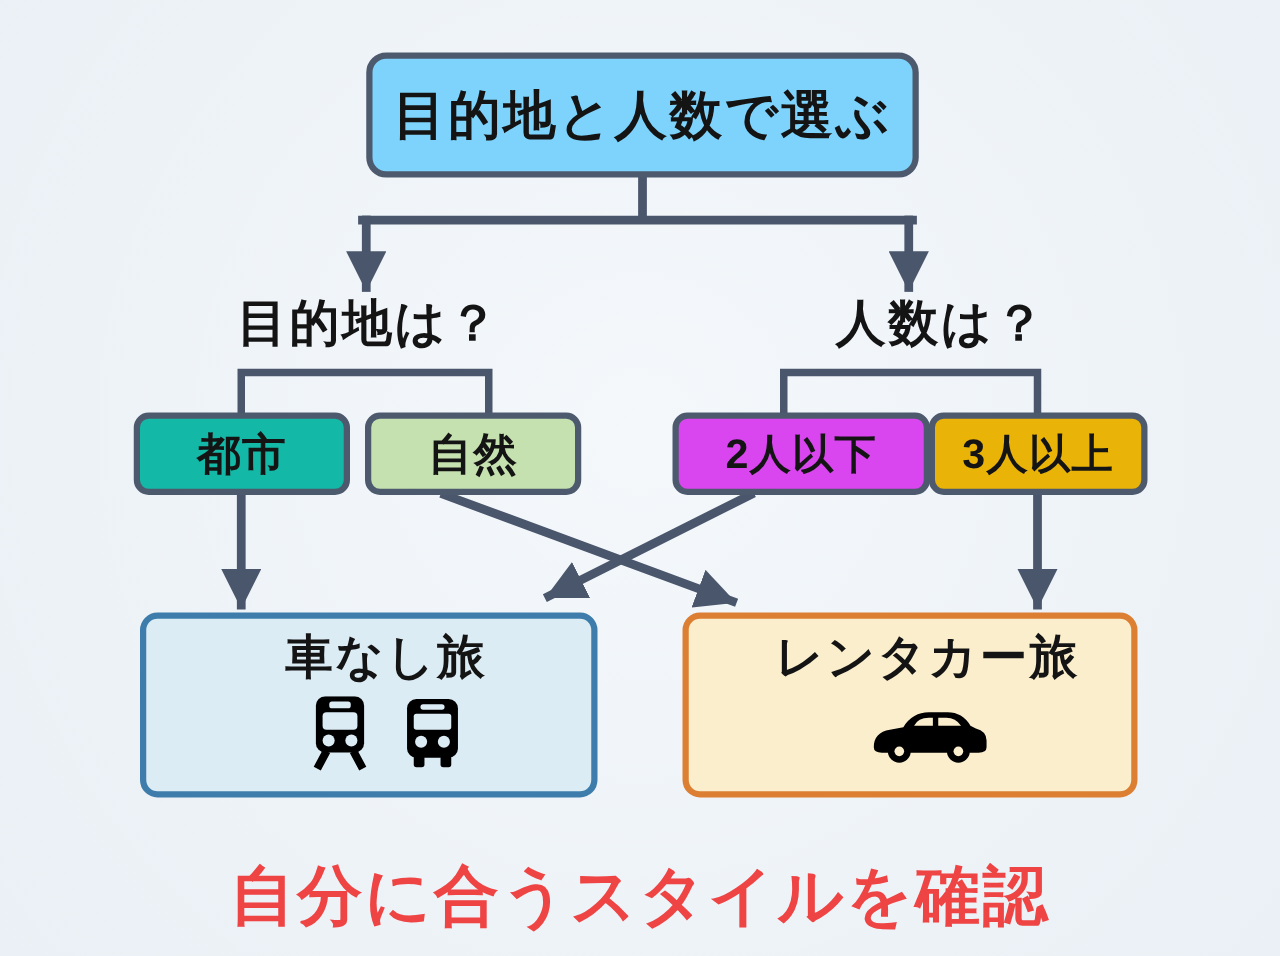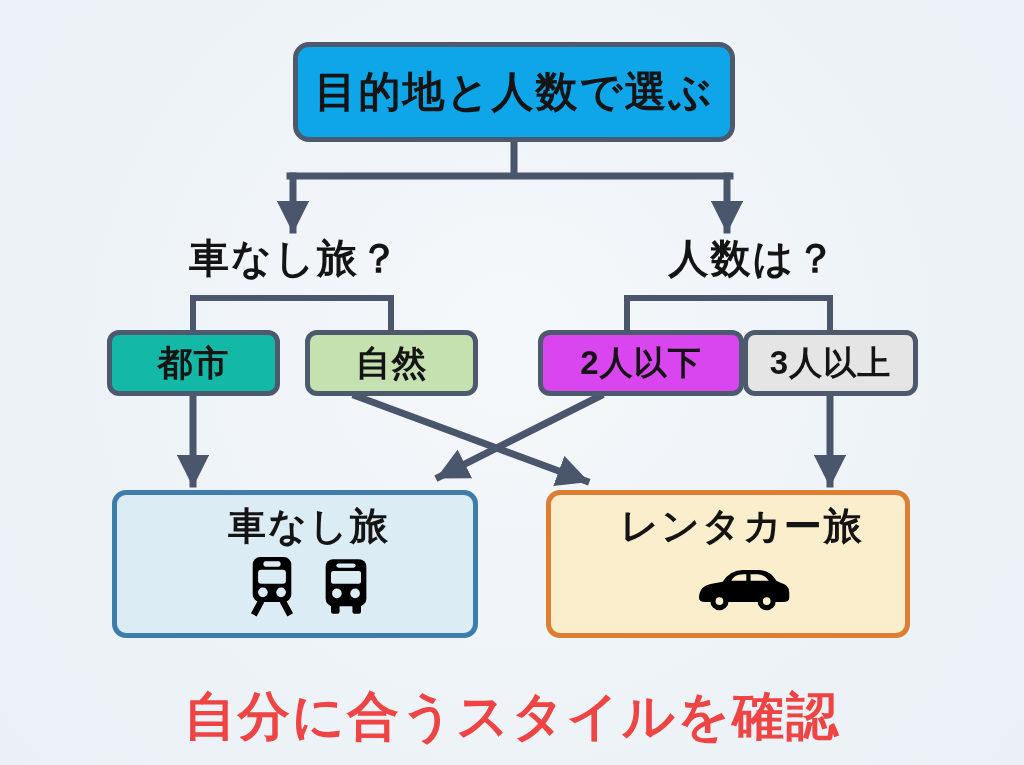--- a/index.html
+++ b/index.html
@@ -7,39 +7,39 @@
     width:1024px;height:765px;position:relative;overflow:hidden;
     background:radial-gradient(circle at 50% 45%, #f4f8fb 0%, #edf2f7 70%, #eaf0f5 100%);
     font-family:"Liberation Sans","DejaVu Sans",sans-serif;
     color:#141414;
   }
   .abs{position:absolute;box-sizing:border-box;}
   .overlay{position:absolute;left:0;top:0;z-index:1;}
   .node{z-index:2;display:flex;align-items:center;justify-content:center;}
   .top-box{
     left:293px;top:42px;width:442px;height:100px;
-    background:#0ea5e9;border:5px solid #4d5a6e;border-radius:16px;
+    background:#7dd3fc;border:5px solid #4d5a6e;border-radius:16px;
     font-size:42px;font-weight:bold;letter-spacing:2px;
   }
   .question{
     top:233px;width:300px;height:50px;
     font-size:40px;font-weight:bold;letter-spacing:2px;
     display:flex;align-items:center;justify-content:center;z-index:2;
   }
   .q-left{left:145px;}
   .q-right{left:603px;font-family:Liberation Serif, serif;}
   .opt{
     top:330px;height:66px;
     border:5px solid #4d5a6e;border-radius:12px;
     font-size:35px;font-weight:bold;letter-spacing:1px;
   }
   .opt-city{left:107px;width:173px;background:#14b8a6;}
-  .opt-nature{left:305px;width:173px;background:#c6e1b0;}
+  .opt-nature{left:292px;width:173px;background:#c6e1b0;}
   .opt-two{left:538px;width:206px;background:#d946ef;font-size:33px;}
-  .opt-three{left:743px;width:175px;background:#e5e5e5;font-size:33px;}
+  .opt-three{left:743px;width:175px;background:#eab308;font-size:33px;}
   .result{
     top:490px;height:148px;border-radius:14px;
     display:flex;flex-direction:column;align-items:center;justify-content:flex-start;
     padding-top:8px;z-index:2;position:absolute;box-sizing:border-box;padding-left:28px;
   }
   .res-carfree{left:112px;width:366px;background:#dcecf5;border:5px solid #3e7dab;}
   .res-rental{left:546px;width:364px;background:#faeecd;border:5px solid #dd7f33;}
   .res-title{font-size:38px;font-weight:bold;letter-spacing:2px;line-height:1.25;}
   .icon-row{display:flex;align-items:flex-end;gap:26px;margin-top:6px;}
   .footer{
@@ -67,21 +67,21 @@
     <path d="M356,396 L586,481" marker-end="url(#ah)"></path>
     <path d="M600,396 L439,477" marker-end="url(#ah)"></path>
   </g>
 </svg>
 
 <div class="abs node top-box">
   <span>目的地と人数で選ぶ</span>
 </div>
 
 <div class="abs question q-left">
-  <span>車なし旅？</span>
+  <span>目的地は？</span>
 </div>
 <div class="abs question q-right">
   <span>人数は？</span>
 </div>
 
 <div class="abs node opt opt-city">
   <span>都市</span>
 </div>
 <div class="abs node opt opt-nature">
   <span>自然</span>

